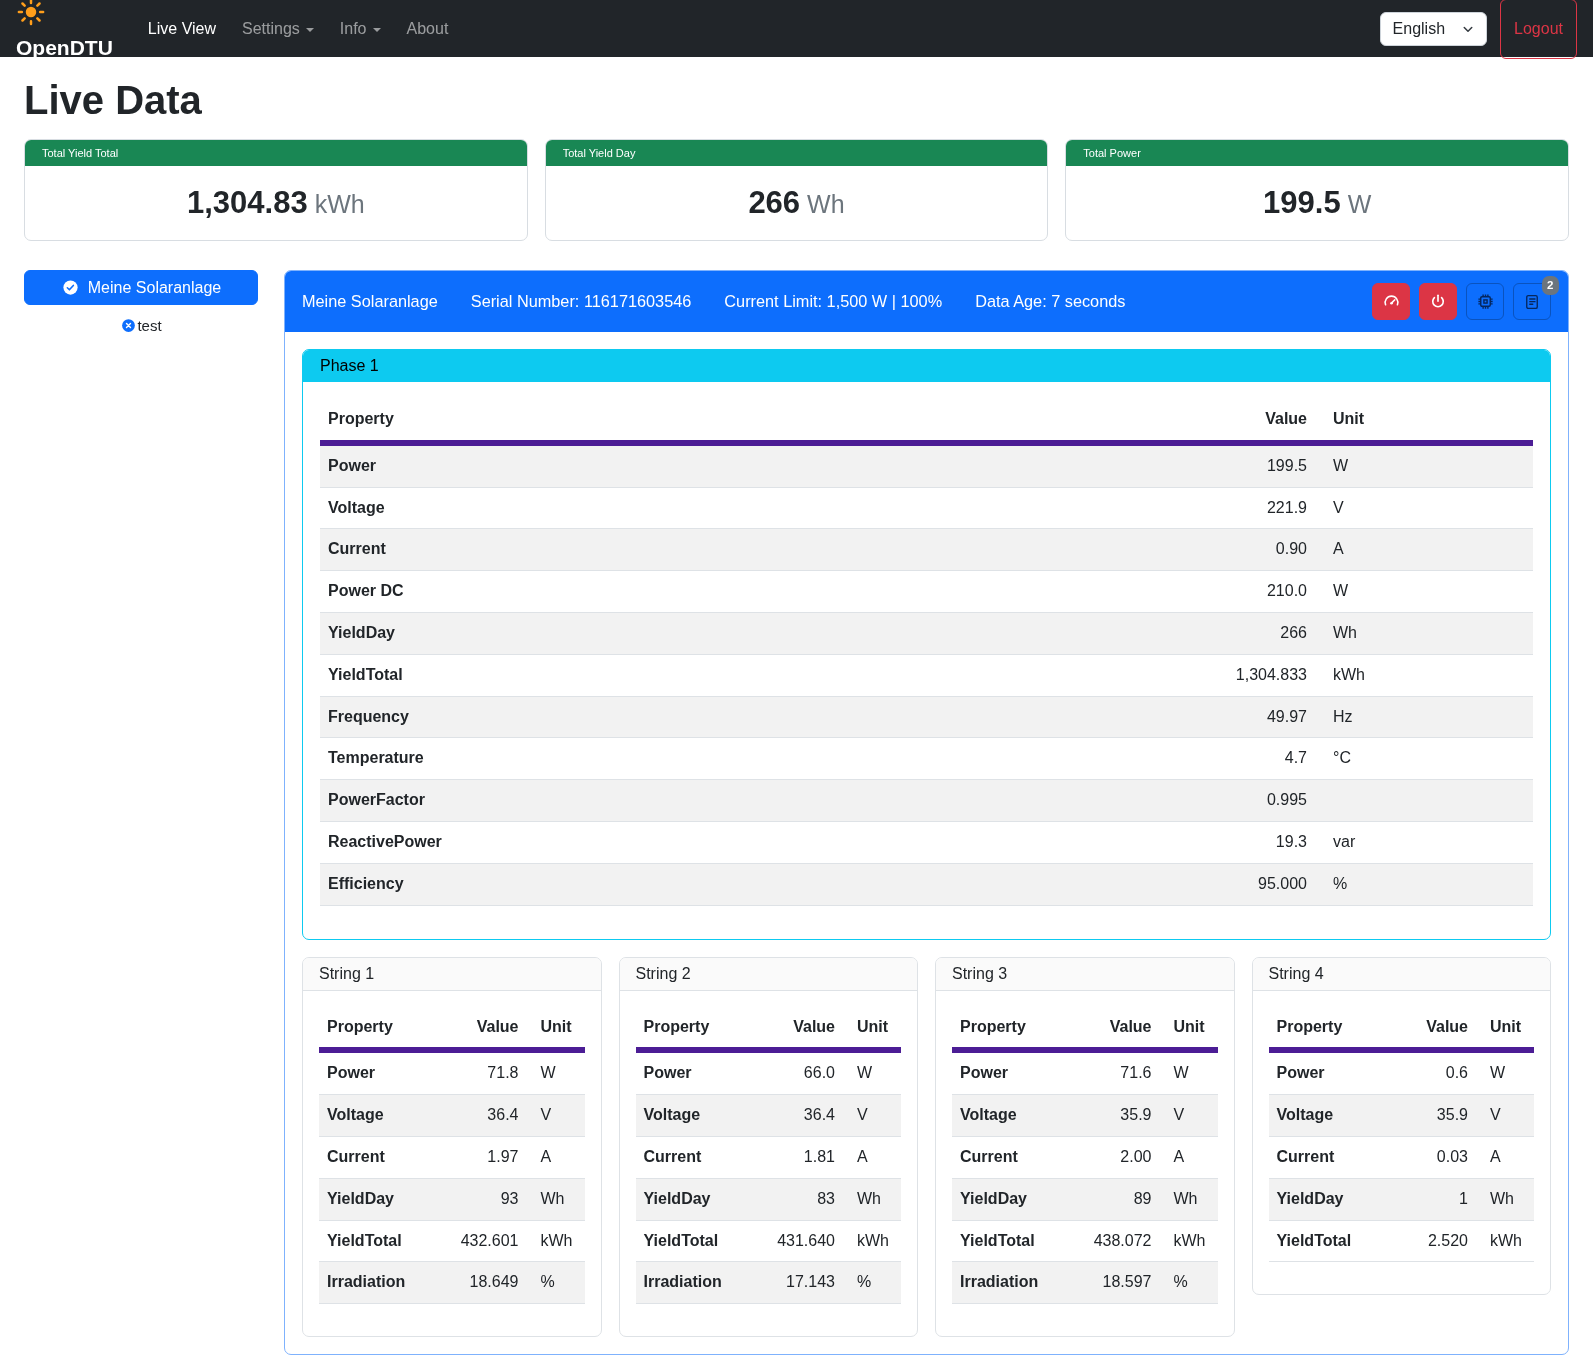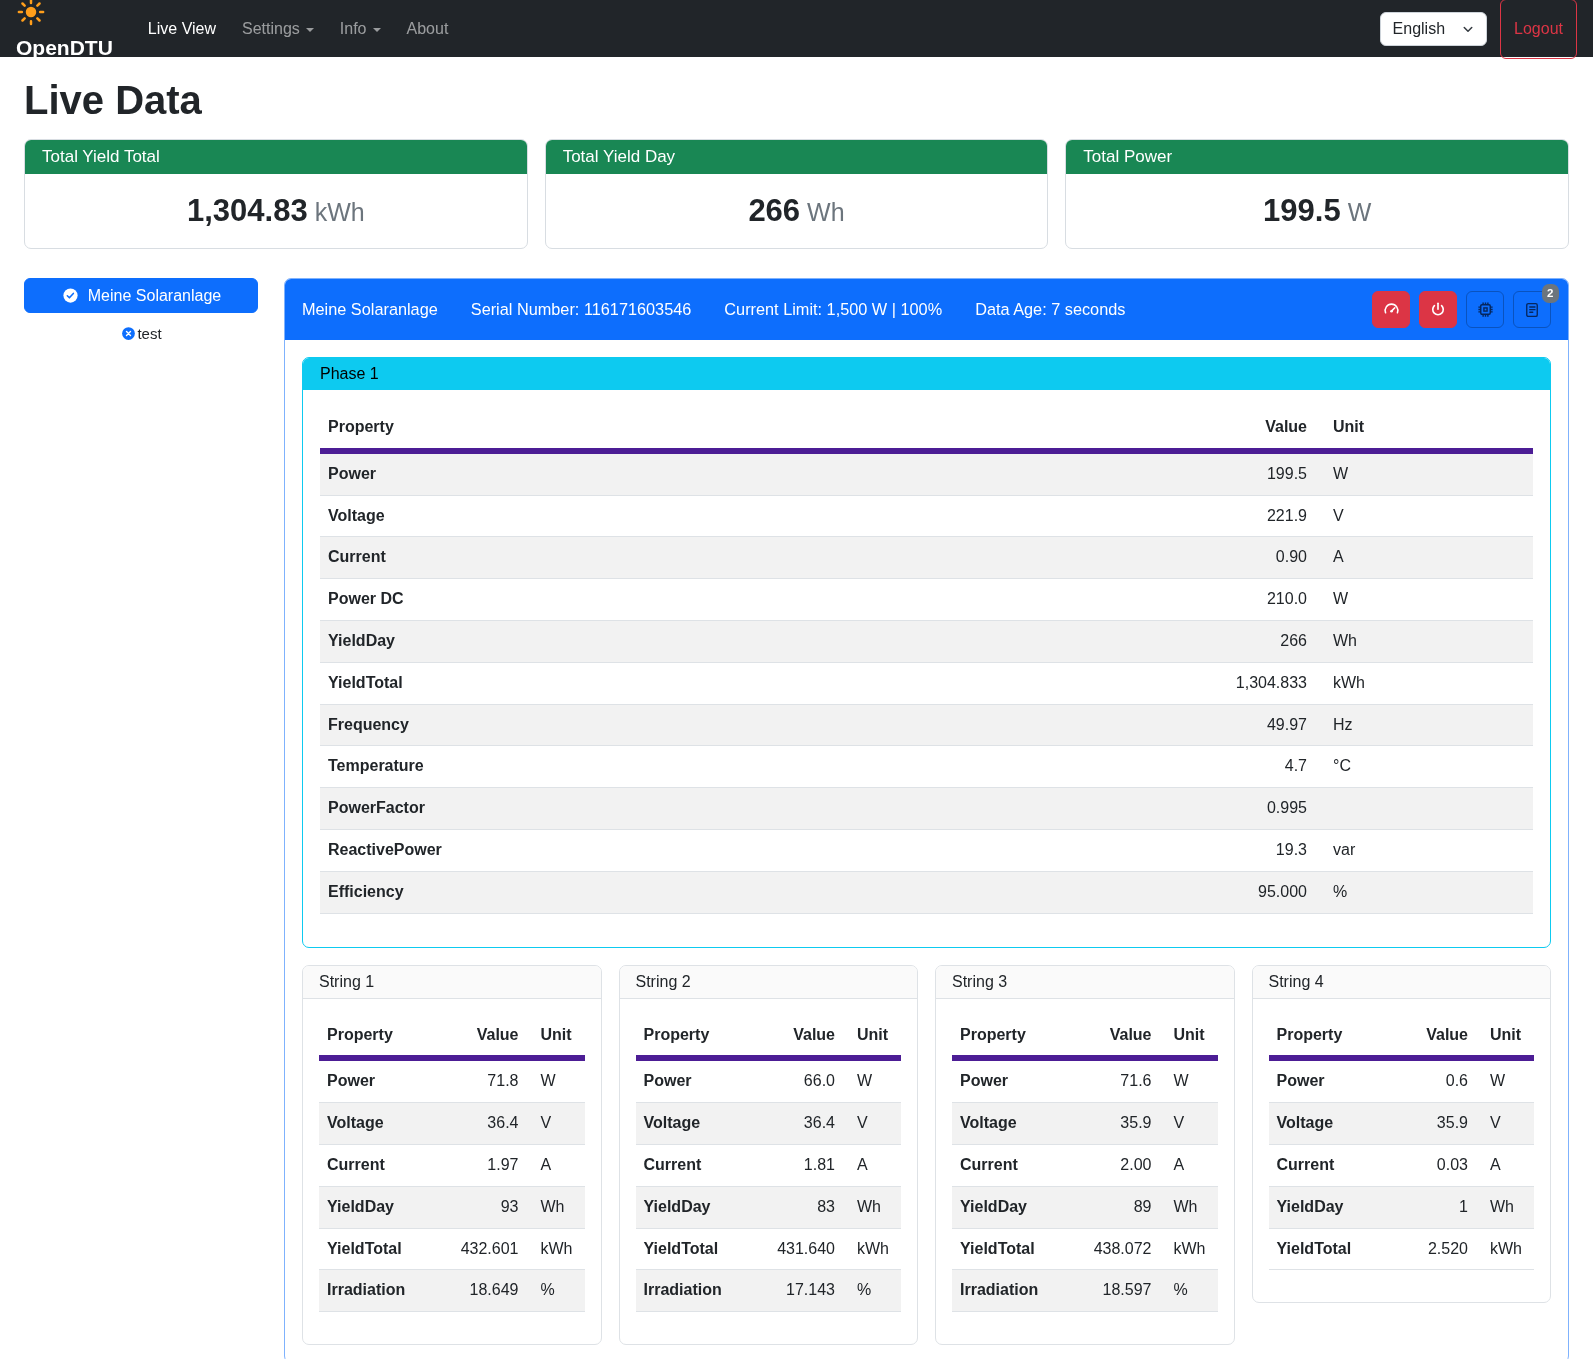--- a/index.html
+++ b/index.html
@@ -23,21 +23,21 @@
   .lang-select { display: flex; align-items: center; gap: 17px; background: #fff; border: 1px solid #ced4da; border-radius: 6px; padding: 7px 12px; color: #212529; }
   .sel-chevron { display: flex; align-items: center; }
   .logout-btn { background: transparent; border: 1px solid var(--danger, #dc3545); color: var(--danger, #dc3545); border-radius: 6px; padding: 20px 13px; font-size: 16px; font-family: inherit; }
 
   
   main { padding: 0 24px; }
   .page-title { font-size: 40px; font-weight: 600; margin: 21px 0 16px; color: #212529; }
 
   .summary-row { display: grid; grid-template-columns: repeat(3, 1fr); gap: 17px; }
   .summary-card { border: 1px solid #d8dde2; border-radius: 7px; overflow: hidden; background: #fff; }
-  .summary-header { background: var(--success, #198754); color: #fff; padding: 7px 17px; font-size: 17px; }
+  .summary-header { background: var(--success, #198754); color: #fff; padding: 7px 17px; font-size: 11px; }
   .summary-body { padding: 19px 16px; text-align: center; }
   .summary-value { font-size: 31px; font-weight: 700; color: #212529; }
   .summary-unit { font-size: 25px; color: var(--muted, #6c757d); margin-left: 7px; }
 
   .content-row { display: flex; gap: 26px; margin-top: 29px; align-items: flex-start; padding-bottom: 30px; }
 
   
   .inverter-list { width: 234px; flex: none; display: flex; flex-direction: column; align-items: center; gap: 12px; }
   .inverter-btn { width: 100%; display: flex; align-items: center; justify-content: center; gap: 8px;
     background: var(--primary, #0d6efd); border: 1px solid var(--primary, #0d6efd); color: #fff;

